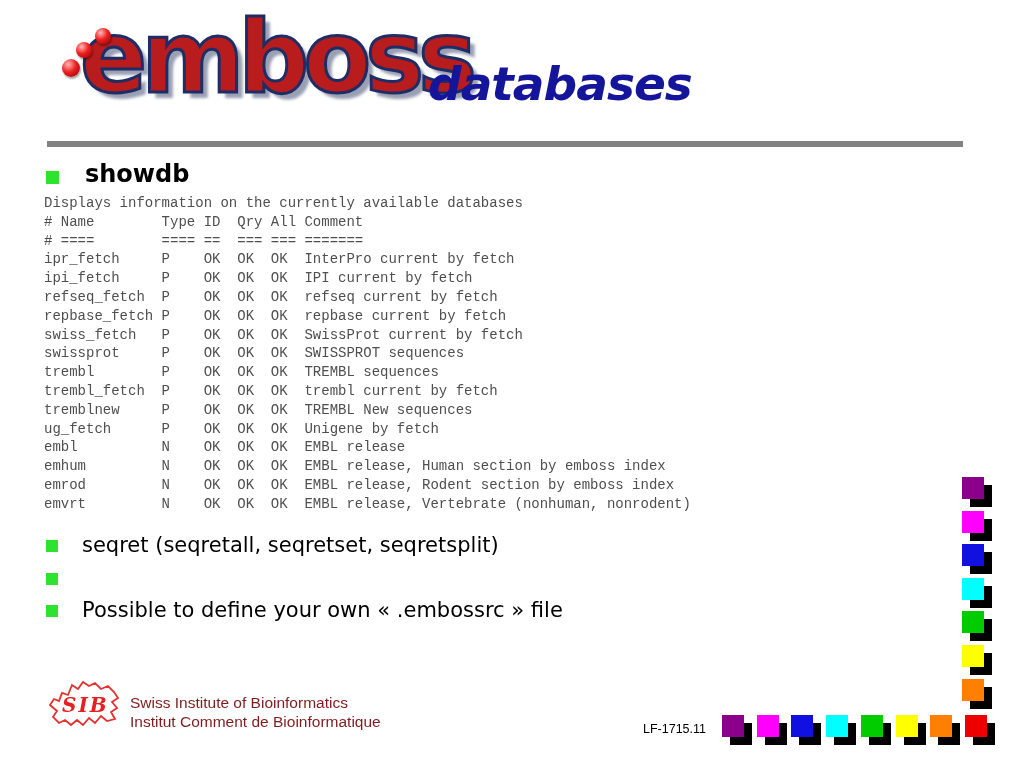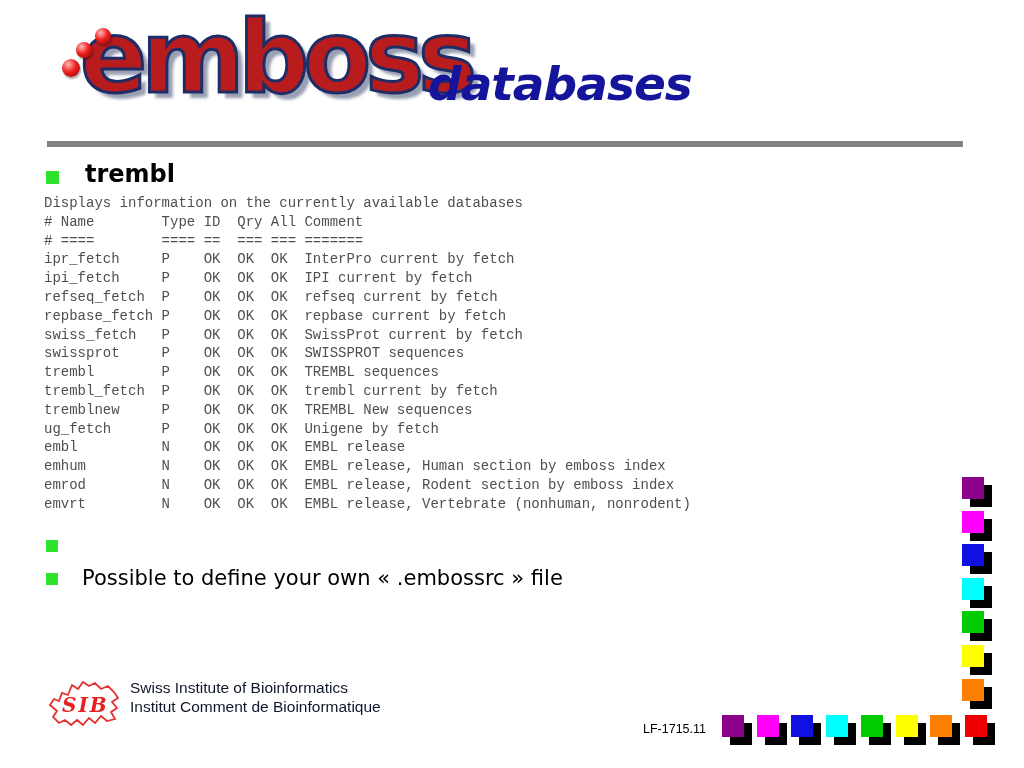--- a/index.html
+++ b/index.html
@@ -49,23 +49,23 @@
   
   .bullet-list{position:absolute;left:44px;top:533px;width:900px;
     list-style:none;margin:0;padding:0;}
   .bullet-item{position:relative;padding-left:38px;height:32.5px;
     font-family:"DejaVu Sans",sans-serif;font-size:21px;color:#000;}
   .bullet-item .green-square{left:2px;top:7px;width:12px;height:12px;}
 
   
   .sib-logo{position:absolute;left:45px;top:674px;width:78px;height:60px;}
   .org-text{
-    position:absolute;left:130px;top:678px;
+    position:absolute;left:130px;top:693px;
     font-family:"Liberation Sans",sans-serif;font-size:15.5px;
-    line-height:19px;color:#0f172a;
+    line-height:19px;color:#7f1d1d;
   }
   .slide-ref{
     position:absolute;left:643px;top:722px;
     font-family:"Liberation Sans",sans-serif;font-size:12.5px;color:#000;
   }
 
   
   .sq-pair{position:absolute;width:30px;height:30px;}
   .sq-shadow{position:absolute;left:8px;top:8px;width:22px;height:22px;background:#000;}
   .sq-fill{position:absolute;left:0;top:0;width:22px;height:22px;}
@@ -80,21 +80,21 @@
   </div>
   <span class="logo-dot dot1"></span>
   <span class="logo-dot dot2"></span>
   <span class="logo-dot dot3"></span>
 
   <div class="page-title">databases</div>
 
   <div class="rule"></div>
 
   <span class="green-square showdb-bullet"></span>
-  <div class="showdb-label">trembl</div>
+  <div class="showdb-label">showdb</div>
 
   <pre class="showdb-output">Displays information on the currently available databases
 # Name        Type ID  Qry All Comment
 # ====        ==== ==  === === =======
 ipr_fetch     P    OK  OK  OK  InterPro current by fetch
 ipi_fetch     P    OK  OK  OK  IPI current by fetch
 refseq_fetch  P    OK  OK  OK  refseq current by fetch
 repbase_fetch P    OK  OK  OK  repbase current by fetch
 swiss_fetch   P    OK  OK  OK  SwissProt current by fetch
 swissprot     P    OK  OK  OK  SWISSPROT sequences
@@ -103,20 +103,24 @@
 tremblnew     P    OK  OK  OK  TREMBL New sequences
 ug_fetch      P    OK  OK  OK  Unigene by fetch
 embl          N    OK  OK  OK  EMBL release
 emhum         N    OK  OK  OK  EMBL release, Human section by emboss index
 emrod         N    OK  OK  OK  EMBL release, Rodent section by emboss index
 emvrt         N    OK  OK  OK  EMBL release, Vertebrate (nonhuman, nonrodent)</pre>
 
   <ul class="bullet-list">
     <li class="bullet-item">
       <span class="green-square"></span>
+      <span>seqret (seqretall, seqretset, seqretsplit)</span>
+    </li>
+    <li class="bullet-item">
+      <span class="green-square"></span>
     </li>
     <li class="bullet-item">
       <span class="green-square"></span>
       <span>Possible to define your own « .embossrc » file</span>
     </li>
   </ul>
 
   <svg class="sib-logo" viewBox="0 0 78 60" xmlns="http://www.w3.org/2000/svg">
     <path d="M5 31 L9 25 L14 27 L17 19 L23 21 L27 11 L33 15 L38 8 L44 12 L50 9 L56 15 L63 12 L69 18 L73 24 L67 28 L72 34 L66 38 L70 45 L62 47 L56 42 L50 49 L44 44 L38 51 L32 46 L26 51 L20 46 L14 49 L8 43 L12 37 Z" fill="none" stroke="#e63030" stroke-width="1.8" stroke-linejoin="miter"></path>
     <text x="17" y="38" font-family="DejaVu Serif, serif" font-style="italic" font-weight="bold" font-size="20" letter-spacing="2" fill="#e62020">SIB</text>

